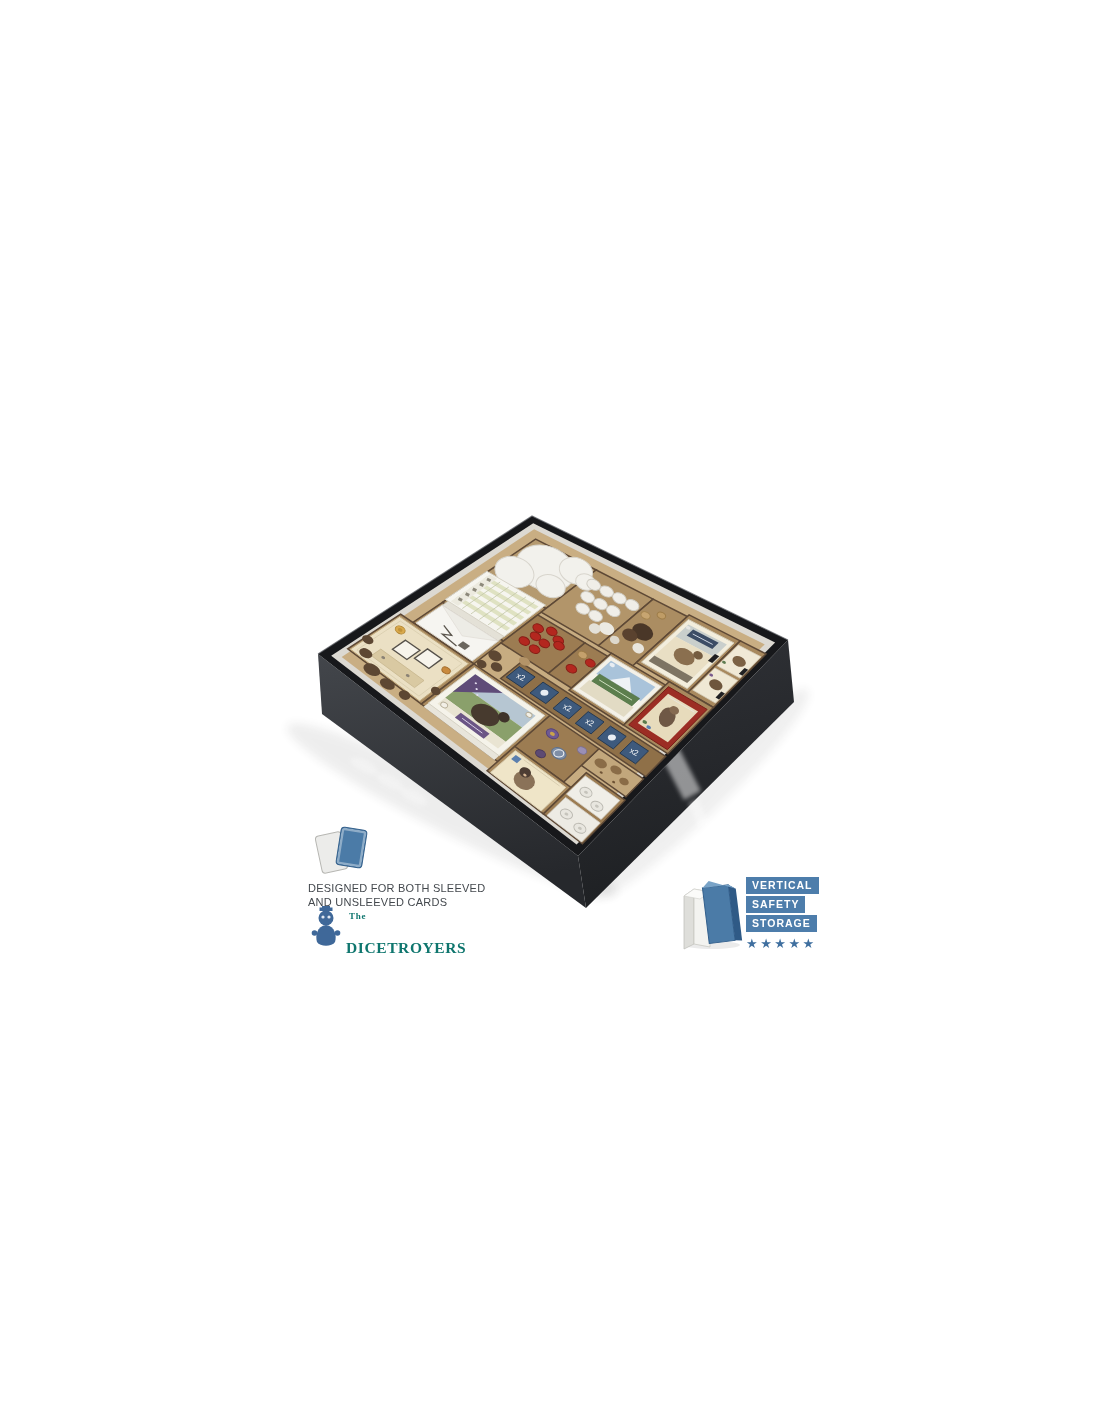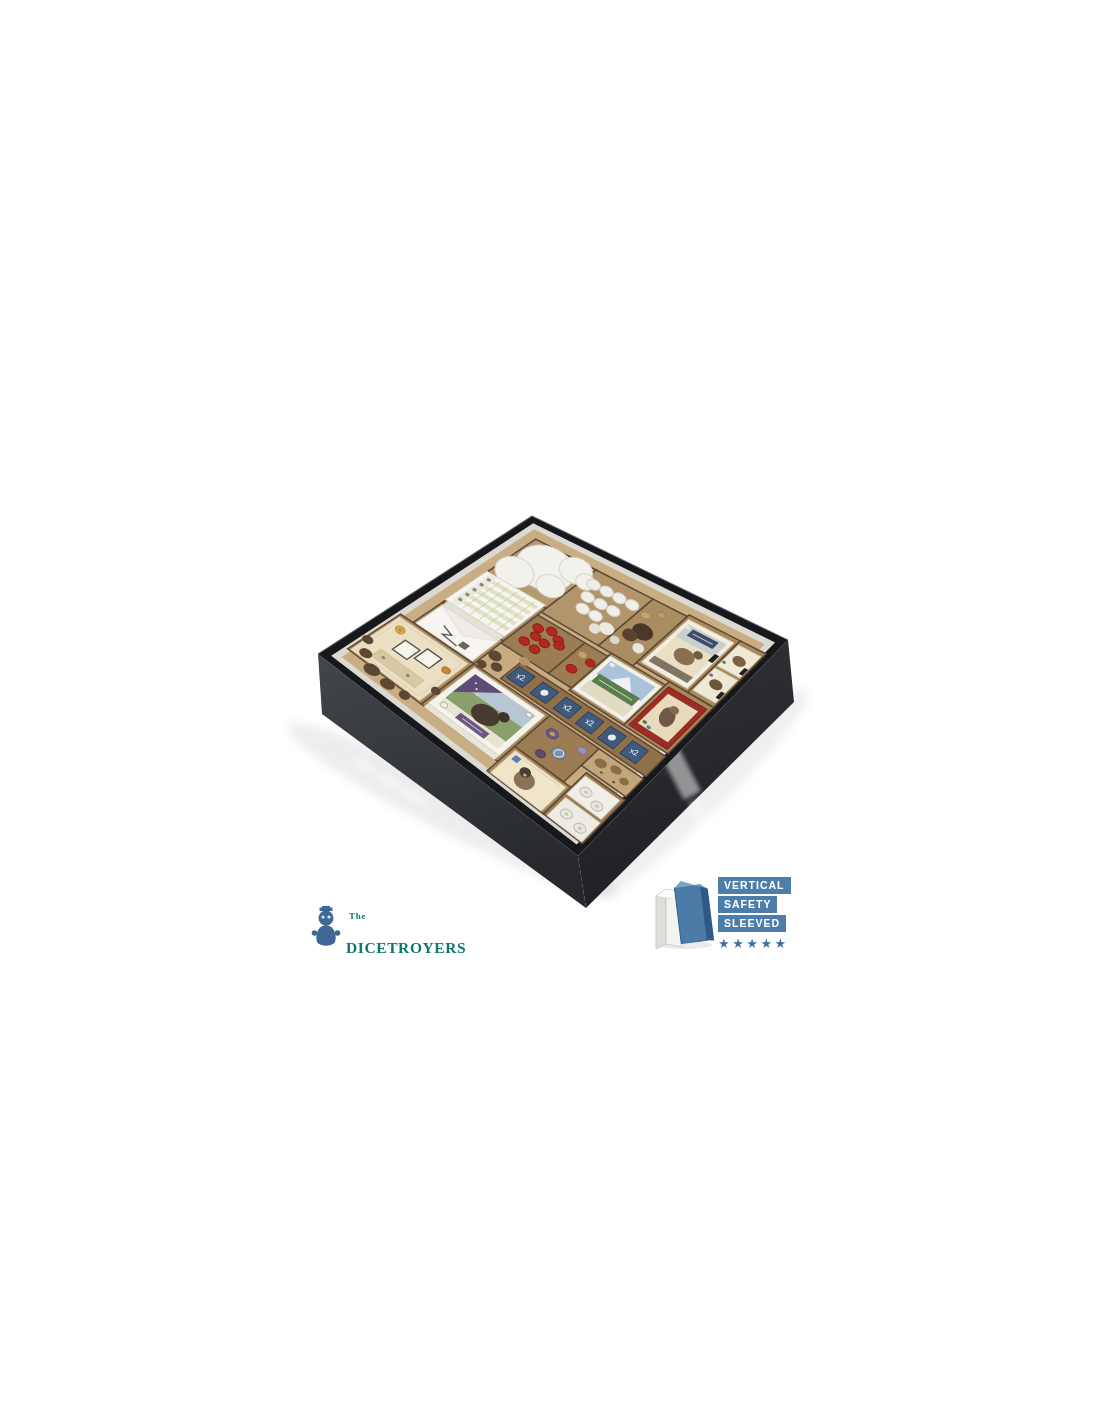--- a/index.html
+++ b/index.html
@@ -19,21 +19,21 @@
   
   .brand{position:absolute;left:311px;top:906px;display:flex;align-items:flex-start;color:#0f766e;}
   .mascot{width:30px;height:42px;}
   .brand-text{margin-left:5px;}
   .brand-the{display:block;font-family:"Liberation Serif",serif;font-size:9px;font-weight:bold;
              letter-spacing:.8px;margin:5px 0 0 3px;}
   .brand-name{display:block;font-family:"Liberation Serif",serif;font-size:15.5px;font-weight:bold;
               letter-spacing:.6px;margin-top:18px;}
 
   
-  .vss{position:absolute;left:650px;top:870px;display:flex;}
+  .vss{position:absolute;left:678px;top:870px;display:flex;}
   .vss-box{width:66px;height:80px;}
   .vss-right{margin-left:2px;padding-top:7px;}
   .vss-label{background:#4d7dab;color:#fff;font-size:10.5px;font-weight:bold;letter-spacing:1px;
              padding:2px 6px 3px 6px;margin-bottom:2px;width:max-content;}
   .vss-stars{color:#3f6f9f;font-size:13px;letter-spacing:2.5px;margin-top:4px;white-space:nowrap;}
 </style>
 </head>
 <body>
 
 <div class="canvas">
@@ -249,20 +249,30 @@
           <ellipse cx="387.4" cy="684.0" rx="8" ry="5" fill="#5d4733" transform="rotate(26 387.4327777777778 683.9697222222222)"></ellipse>
           <ellipse cx="365.8" cy="653.2" rx="7" ry="4.5" fill="#5d4733" transform="rotate(26 365.7814814814815 653.1722222222222)"></ellipse>
           <ellipse cx="404.5" cy="695.1" rx="6" ry="4.5" fill="#5d4733" transform="rotate(26 404.48629629629636 695.0744444444445)"></ellipse>
           <ellipse cx="435.8" cy="690.9" rx="5" ry="4" fill="#5d4733" transform="rotate(26 435.7888888888889 690.8500000000001)"></ellipse>
           <ellipse cx="367.8" cy="639.7" rx="6" ry="4" fill="#5d4733" transform="rotate(26 367.821111111111 639.6616666666666)"></ellipse>
           <ellipse cx="524.5" cy="661.4" rx="6" ry="4" fill="#b49468" transform="rotate(26 524.4972839506172 661.4192592592592)"></ellipse>
         </g>
       </g>
     </svg>
 
+  <div class="badge-sleeve">
+    <div class="cards-icon">
+      <div class="card gray"></div>
+      <div class="card blue"></div>
+    </div>
+    <div class="sleeve-text">
+      <div>DESIGNED FOR BOTH SLEEVED</div>
+      <div>AND UNSLEEVED CARDS</div>
+    </div>
+  </div>
 
   <div class="brand">
     <svg class="mascot" viewBox="0 0 30 42">
       <rect x="11" y="0" width="8" height="5" fill="#3f6899"></rect>
       <rect x="8.5" y="1.5" width="2.5" height="3.5" fill="#3f6899"></rect>
       <rect x="19" y="1.5" width="2.5" height="3.5" fill="#3f6899"></rect>
       <circle cx="15" cy="12" r="7.5" fill="#3f6899"></circle>
       <circle cx="12" cy="11" r="1.6" fill="#dfe7f2"></circle>
       <circle cx="18" cy="11" r="1.6" fill="#dfe7f2"></circle>
       <path d="M15 19 C6 20 4 30 6 36 C9 41 21 41 24 36 C26 30 24 20 15 19 Z" fill="#3f6899"></path>
@@ -283,18 +293,18 @@
       <polygon points="6,26 16,19 32,22 22,29" fill="#fbfbf9" stroke="#cfcfc9" stroke-width="0.6"></polygon>
       <g transform="rotate(-7 42 46)">
         <polygon points="28,16 54,16 54,72 28,72" fill="#4b7ba7" stroke="#33608d" stroke-width="1"></polygon>
         <polygon points="54,16 61,21 61,73 54,72" fill="#2f5a86"></polygon>
         <polygon points="28,16 35,10 61,21 54,16" fill="#79a3c7"></polygon>
       </g>
     </svg>
     <div class="vss-right">
       <div class="vss-label">VERTICAL</div>
       <div class="vss-label">SAFETY</div>
-      <div class="vss-label">SLEEVED</div>
+      <div class="vss-label">STORAGE</div>
       <div class="vss-stars">★★★★★</div>
     </div>
   </div>
 
 </div>
 
 </body></html>

